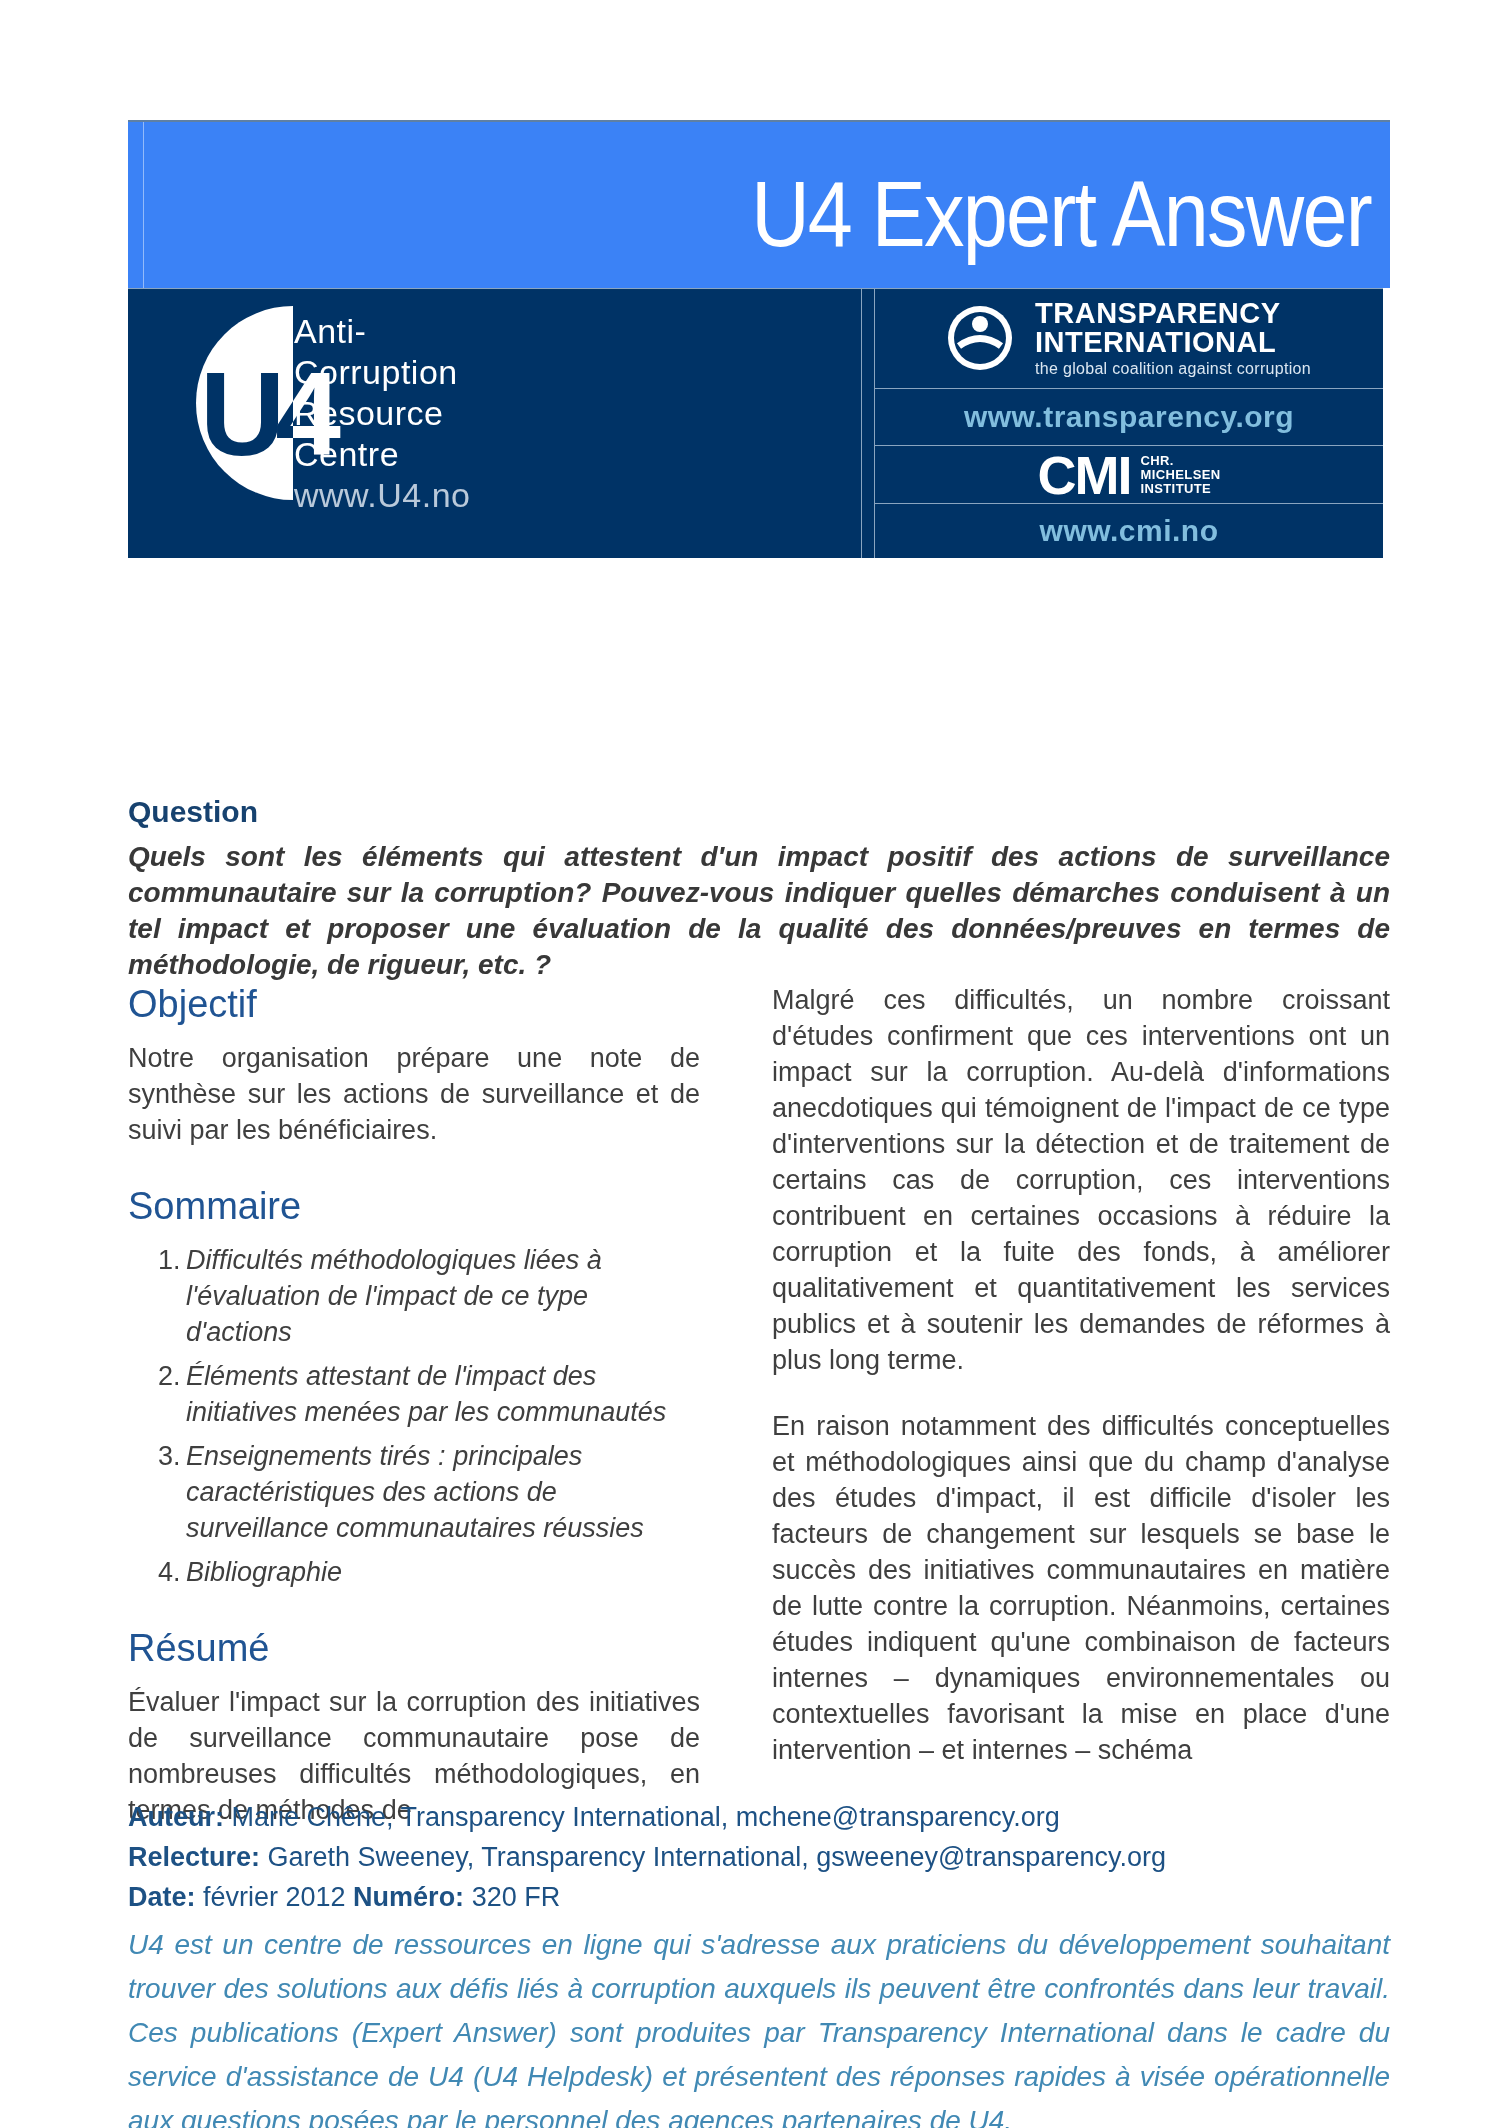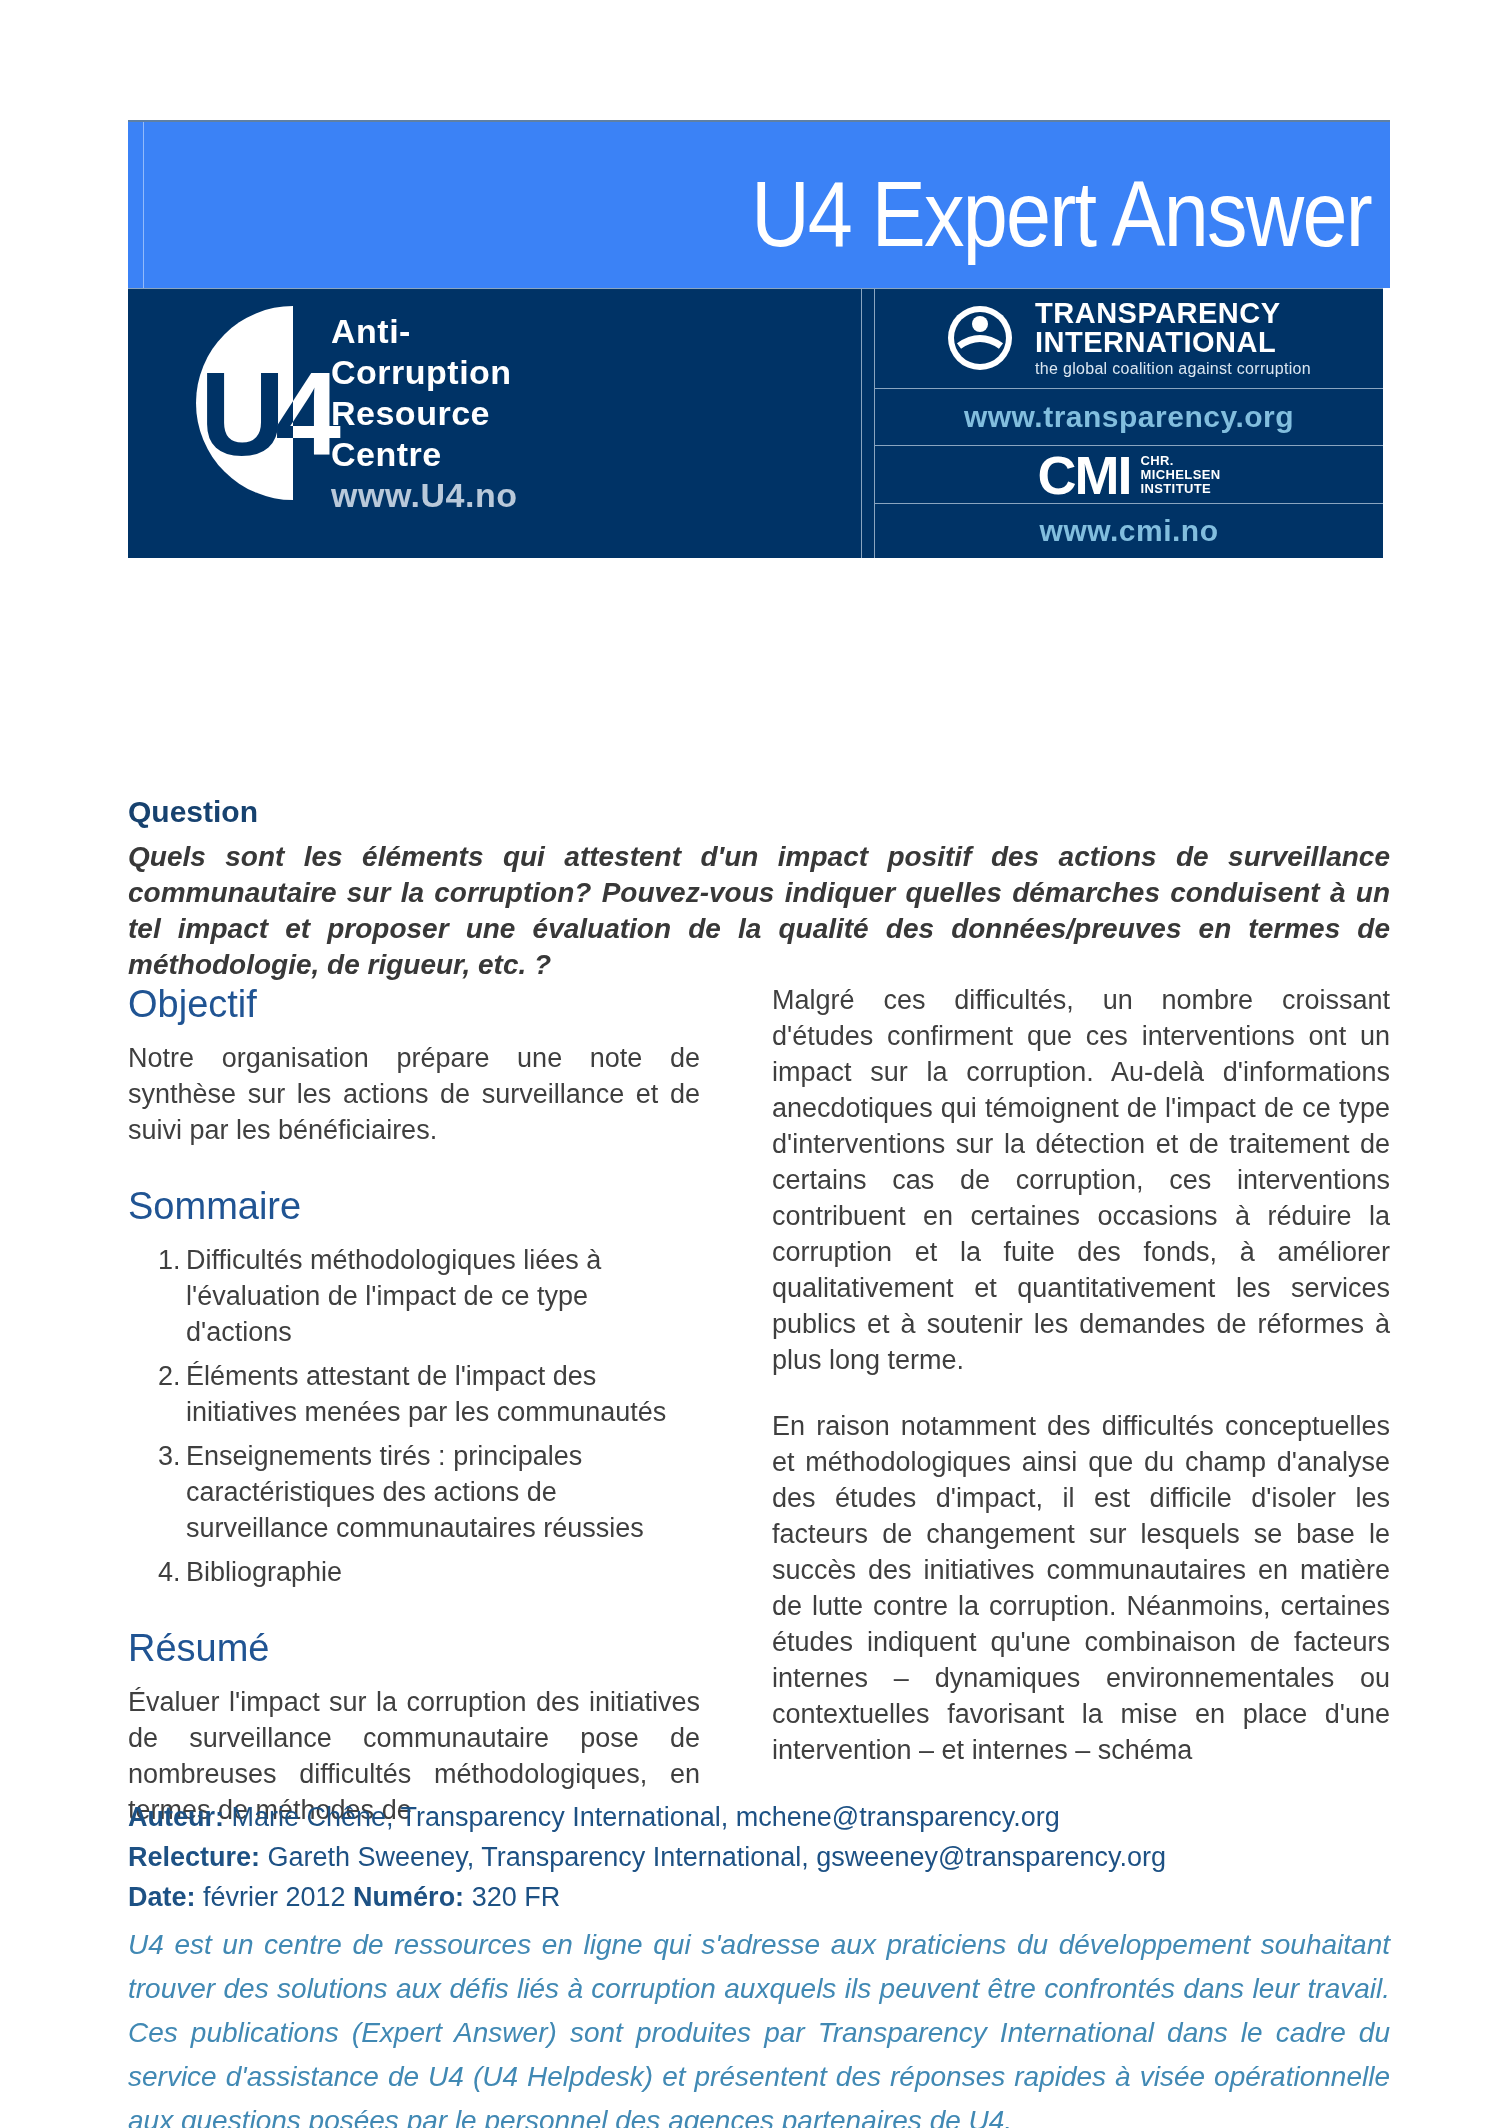--- a/index.html
+++ b/index.html
@@ -22,21 +22,21 @@
   .band .v-divider{width:1px;background:#8aa5c0;}
   .band .v-gap{width:12px;background:#003366;border-top:1px solid #8aa5c0;}
   .band .cell-right{flex:1;background:#003366;border-top:1px solid #8aa5c0;
                     display:flex;flex-direction:column;}
 
   
   .u4-mark{position:absolute;left:50px;top:16px;}
   .u4-mark text{font-family:"Liberation Sans",sans-serif;font-weight:bold;
                 font-size:118px;letter-spacing:-10px;}
   .u4-textblock{position:absolute;left:166px;top:22px;color:#ffffff;
-                font-size:34px;font-weight:700;line-height:41px;letter-spacing:.5px;padding-left:37px;}
+                font-size:34px;font-weight:400;line-height:41px;letter-spacing:.5px;}
   .u4-url{color:#b9c9da;}
 
   
   .ti-row{height:99px;display:flex;align-items:center;justify-content:center;gap:14px;}
   .h-divider{height:1px;background:#8aa5c0;}
   .ti-text{color:#fff;margin-left:8px;}
   .ti-name{font-size:29px;font-weight:bold;line-height:29px;letter-spacing:.5px;}
   .ti-tagline{font-size:16px;color:#dce8f2;margin-top:3px;letter-spacing:.3px;}
   .url-row{height:57px;display:flex;align-items:center;justify-content:center;
            color:#82bede;font-size:30px;font-weight:bold;letter-spacing:.5px;}
@@ -64,21 +64,21 @@
   .col-left{width:572px;}
   .col-right{width:618px;}
   h2.sec{color:#205493;font-size:38px;font-weight:400;line-height:44px;margin:0 0 14px 0;}
   h2.sec.spaced{margin-top:36px;}
   .body-p{color:#3f3f3f;font-size:27px;line-height:36px;text-align:justify;margin:0;}
   .col-right .body-p{margin-bottom:30px;}
   .col-right .body-p:last-child{margin-bottom:0;}
   .toc{margin:6px 0 0 0;padding:0;list-style:none;}
   .toc li{display:flex;margin-bottom:8px;color:#3f3f3f;font-size:27px;line-height:36px;}
   .toc .num{width:58px;padding-left:30px;box-sizing:border-box;flex:none;}
-  .toc .itm{flex:1;}
+  .toc .itm{flex:1;font-style:italic;}
 
   
   .meta{position:absolute;left:128px;top:1797px;width:1262px;color:#1d5184;
         font-size:27px;line-height:40px;}
   .meta b{font-weight:bold;}
 
   
   .about{position:absolute;left:128px;top:1923px;width:1262px;color:#4189b4;
          font-size:28px;line-height:44px;font-style:italic;text-align:justify;}
 </style>

